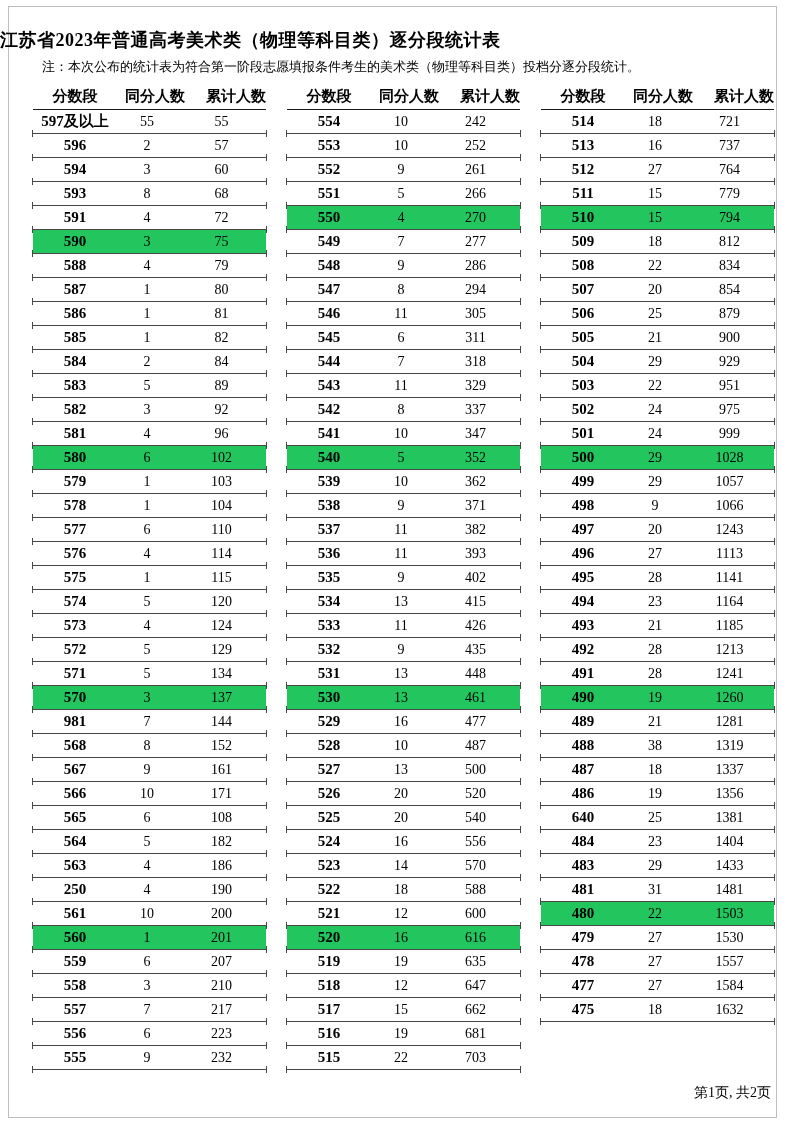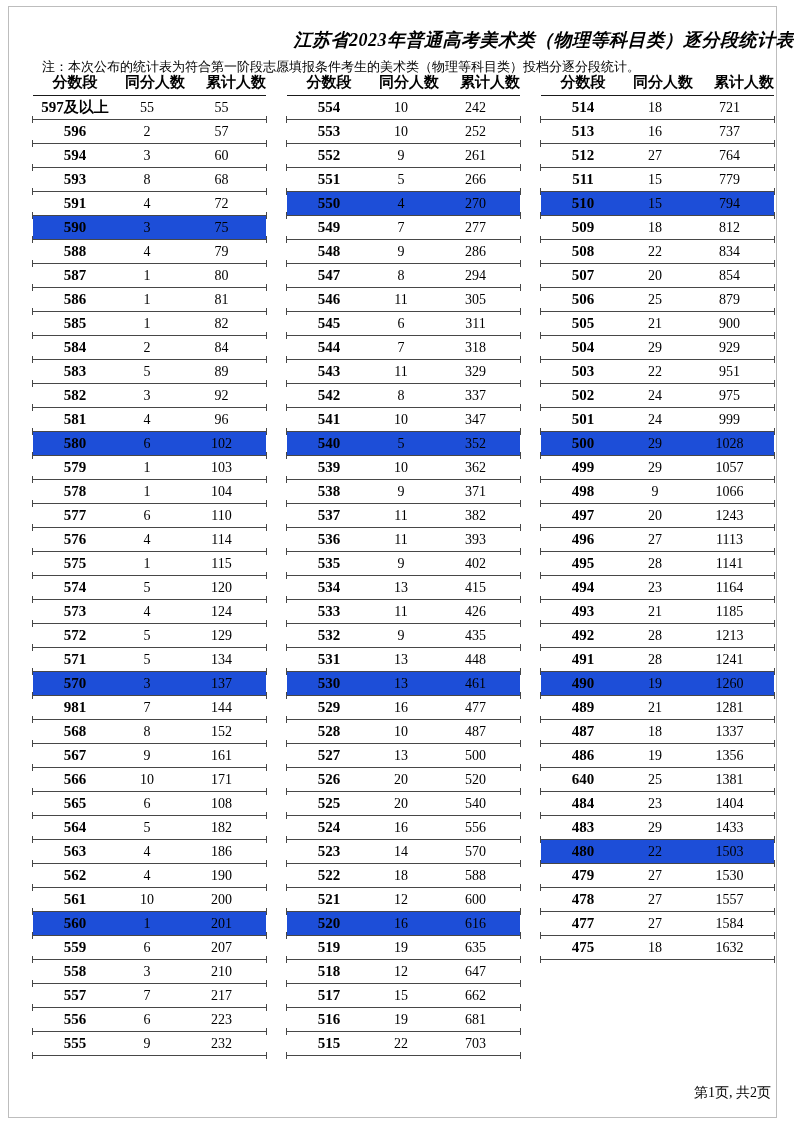--- a/index.html
+++ b/index.html
@@ -11,52 +11,51 @@
     color:#000;
     overflow:hidden;
   }
   .page-border {
     position:absolute; left:8px; top:6px; width:767px; height:1110px;
     border:1px solid #bdbdbd;
     pointer-events:none;
   }
   .title {
     position:absolute; left:0; top:28px; width:794px;
-    text-align:right;
+    text-align:left;
     font-size:18px; font-weight:bold;
     letter-spacing:0.5px;
-    font-style:italic;
   }
   .note {
     position:absolute; left:42px; top:58px;
     font-size:13px;
   }
   .tables {
-    position:absolute; left:33px; top:70px;
+    position:absolute; left:33px; top:84px;
     display:flex; gap:21px;
   }
   .htable { width:233px; }
   .thead {
     display:grid; grid-template-columns:84px 76px 73px;
     height:25px; align-items:center;
     font-size:15px; font-weight:bold;
     border-bottom:1px solid #1a1a1a;
   }
   .thead > div { text-align:center; white-space:nowrap; }
   .thead > div:last-child { text-align:right; }
   .row {
     display:grid; grid-template-columns:84px 60px 89px;
     height:23px; align-items:center;
     border-bottom:1px solid #474747;
     position:relative;
     font-size:14px;
   }
   .row > div { text-align:center; white-space:nowrap; }
   .row > .score { font-weight:bold; font-size:15px; }
-  .row.hl { background:#1d4ed8; }
+  .row.hl { background:#22c55e; }
   .row::before, .row::after {
     content:""; position:absolute; bottom:-4px;
     width:1px; height:7px; background:#474747;
   }
   .row::before { left:-1px; }
   .row::after  { right:-1px; }
   .footer {
     position:absolute; right:23px; top:1084px;
     font-size:14px;
   }
@@ -231,21 +230,21 @@
         <div class="score">564</div>
         <div>5</div>
         <div>182</div>
       </div>
       <div class="row">
         <div class="score">563</div>
         <div>4</div>
         <div>186</div>
       </div>
       <div class="row">
-        <div class="score">562</div>
+        <div class="score">250</div>
         <div>4</div>
         <div>190</div>
       </div>
       <div class="row">
         <div class="score">561</div>
         <div>10</div>
         <div>200</div>
       </div>
       <div class="row hl">
         <div class="score">560</div>
@@ -615,20 +614,25 @@
         <div class="score">490</div>
         <div>19</div>
         <div>1260</div>
       </div>
       <div class="row">
         <div class="score">489</div>
         <div>21</div>
         <div>1281</div>
       </div>
       <div class="row">
+        <div class="score">488</div>
+        <div>38</div>
+        <div>1319</div>
+      </div>
+      <div class="row">
         <div class="score">487</div>
         <div>18</div>
         <div>1337</div>
       </div>
       <div class="row">
         <div class="score">486</div>
         <div>19</div>
         <div>1356</div>
       </div>
       <div class="row">
@@ -638,20 +642,25 @@
       </div>
       <div class="row">
         <div class="score">484</div>
         <div>23</div>
         <div>1404</div>
       </div>
       <div class="row">
         <div class="score">483</div>
         <div>29</div>
         <div>1433</div>
+      </div>
+      <div class="row">
+        <div class="score">481</div>
+        <div>31</div>
+        <div>1481</div>
       </div>
       <div class="row hl">
         <div class="score">480</div>
         <div>22</div>
         <div>1503</div>
       </div>
       <div class="row">
         <div class="score">479</div>
         <div>27</div>
         <div>1530</div>

